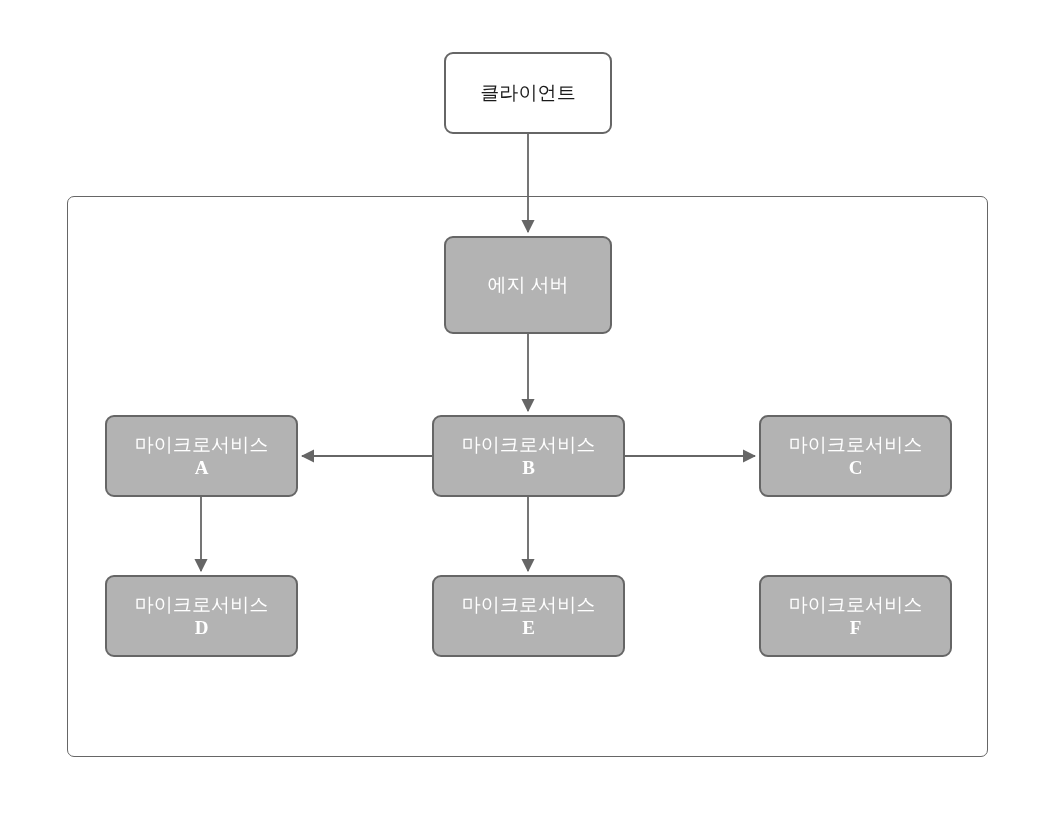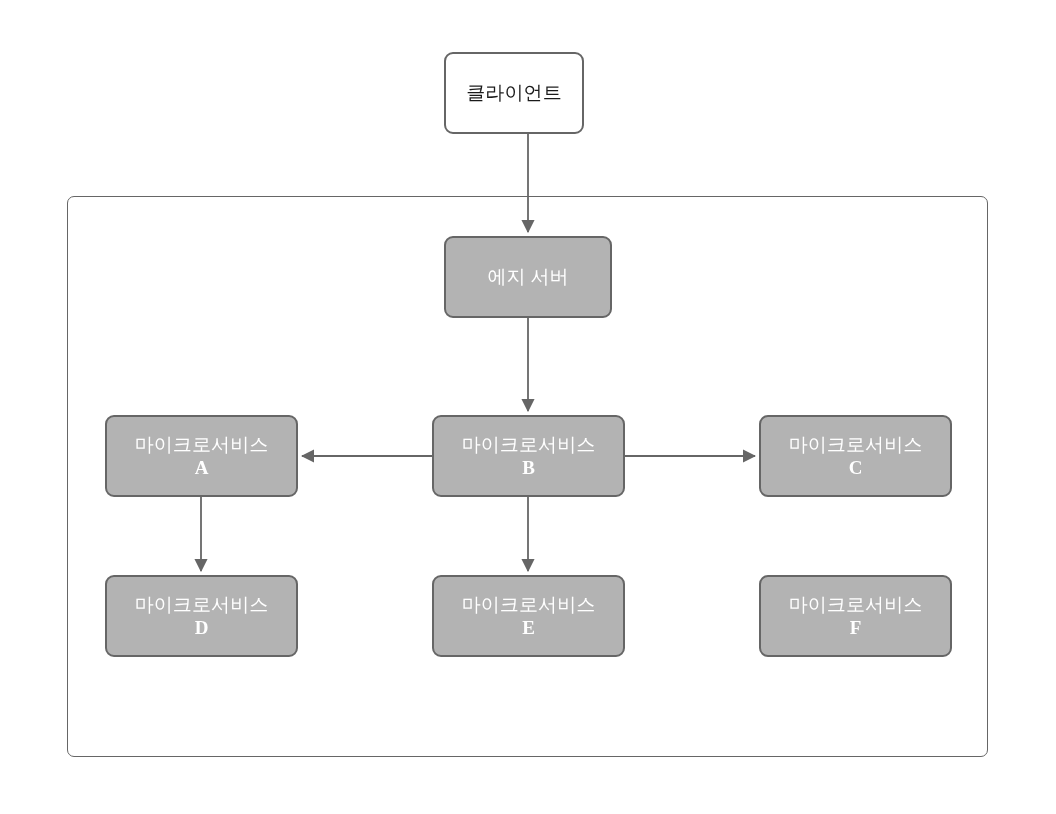--- a/index.html
+++ b/index.html
@@ -100,25 +100,25 @@
 
     <line x1="625" y1="456" x2="755" y2="456" stroke="#666666" stroke-width="1.8" marker-end="url(#arrow)"></line>
 
     <line x1="201" y1="497" x2="201" y2="571" stroke="#666666" stroke-width="1.8" marker-end="url(#arrow)"></line>
 
     <line x1="528" y1="497" x2="528" y2="571" stroke="#666666" stroke-width="1.8" marker-end="url(#arrow)"></line>
   </svg>
 
   <div class="group-box" style="left:67px; top:196px; width:921px; height:561px;"></div>
 
-  <div class="node plain" style="left:444px; top:52px; width:140px; height:82px;">
+  <div class="node plain" style="left:444px; top:52px; width:168px; height:82px;">
     <span class="line1">클라이언트</span>
   </div>
 
-  <div class="node filled" style="left:444px; top:236px; width:168px; height:82px;">
+  <div class="node filled" style="left:444px; top:236px; width:168px; height:98px;">
     <span class="line1">에지 서버</span>
   </div>
 
   <div class="node filled" style="left:105px; top:415px; width:193px; height:82px;">
     <span class="line1">마이크로서비스</span>
     <span class="line2">A</span>
   </div>
 
   <div class="node filled" style="left:432px; top:415px; width:193px; height:82px;">
     <span class="line1">마이크로서비스</span>

